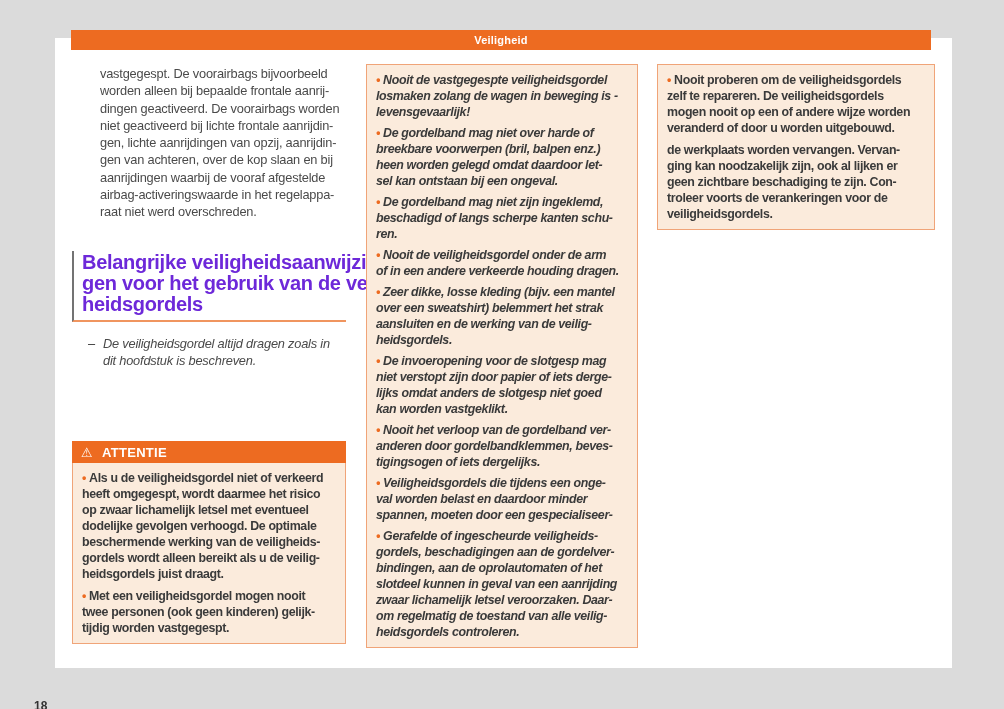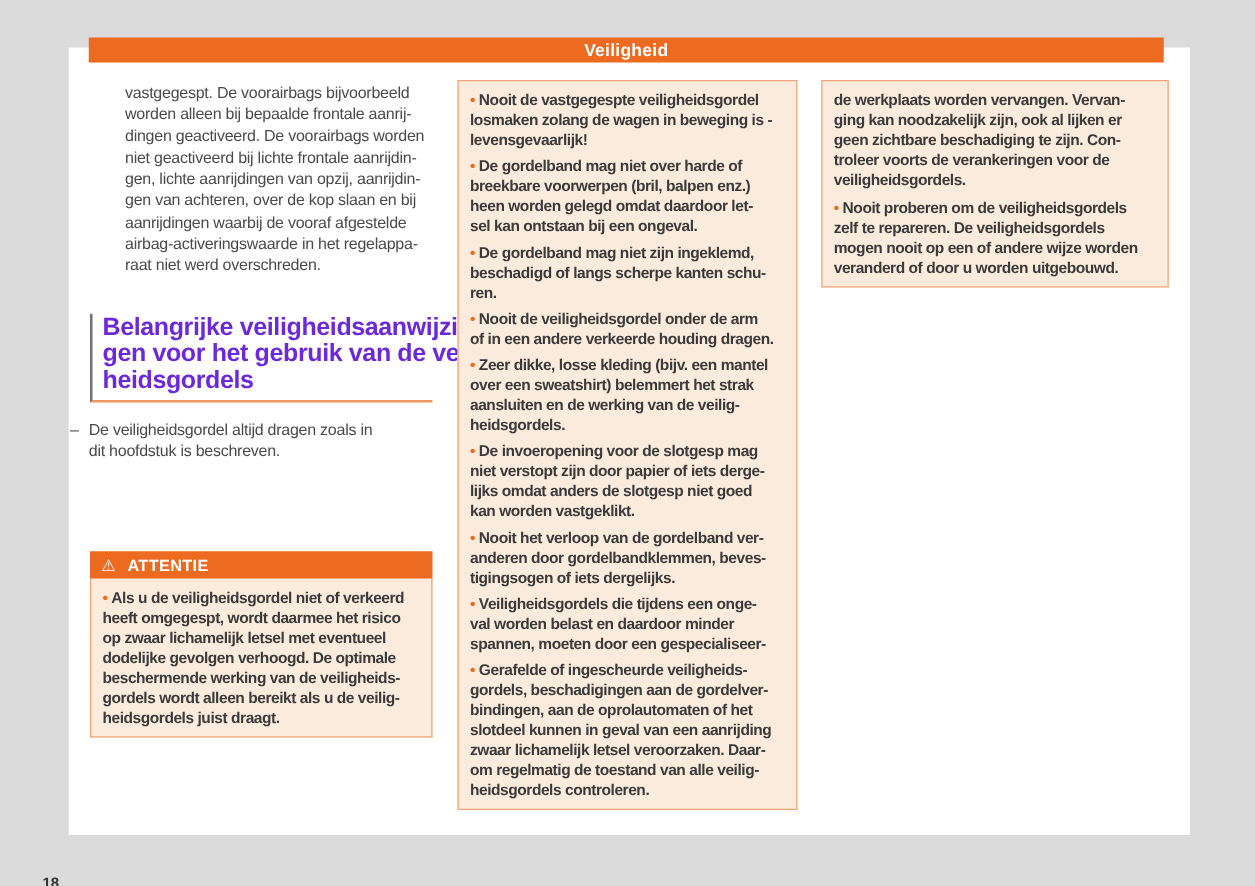--- a/index.html
+++ b/index.html
@@ -10,36 +10,36 @@
     font-family:"Liberation Sans","DejaVu Sans",sans-serif;
     overflow:hidden;
   }
   .page {
     position:absolute; left:55px; top:38px; width:897px; height:630px;
     background:#ffffff;
   }
   .header-bar {
     position:absolute; left:71px; top:30px; width:860px; height:20px;
     background:#ed6b21; color:#ffffff;
-    font-size:14px; font-weight:bold; text-align:center; line-height:20px;
+    font-size:11px; font-weight:bold; text-align:center; line-height:20px;
     letter-spacing:0.2px;
   }
   .col-intro {
     position:absolute; left:72px; top:65px; width:276px;
     font-size:12.8px; line-height:17.3px; color:#4a4a4a;
     letter-spacing:-0.2px; white-space:pre;margin-left:28px;
   }
   .section-heading {
     position:absolute; left:72px; top:251px; width:274px;
     border-left:2px solid #737373; border-bottom:2px solid #f0955f;
     padding:1px 0 5px 8px;
     font-size:20px; font-weight:bold; line-height:21px; color:#6d28d9;
     letter-spacing:-0.3px; white-space:pre;
   }
-  .dash-list { position:absolute; left:56px; top:335px; width:276px; }
+  .dash-list { position:absolute; left:88px; top:335px; width:276px;font-style:italic; }
   .dash-item {
     position:relative; padding-left:15px; margin-bottom:9px;
     font-size:12.8px; line-height:17.3px; color:#4a4a4a;
     letter-spacing:-0.2px; white-space:pre;
   }
   .dash-item::before { content:"\2013"; position:absolute; left:0; top:0; color:#4a4a4a; }
   .attention-box { position:absolute; left:72px; top:441px; width:274px; }
   .attention-header {
     height:22px; background:#ed6b21; color:#ffffff;
     display:flex; align-items:center; gap:9px; padding:0 9px;
@@ -52,21 +52,21 @@
   .attention-box .warn-body { border-top:none; }
   .warn-p {
     font-size:12.4px; line-height:16px; font-weight:bold; color:#3a3a3a;
     letter-spacing:-0.35px; white-space:pre; margin-bottom:6px;
   }
   .warn-p:last-child { margin-bottom:0; }
   .warn-p.bullet::before { content:"\2022\00a0 "; color:#ed6b21; }
   .box-middle {
     position:absolute; left:366px; top:64px; width:272px; height:584px;
   }
-  .box-middle .warn-p { margin-bottom:5px; }
+  .box-middle .warn-p { margin-bottom:5px;font-style:italic; }
   .box-right {
     position:absolute; left:657px; top:64px; width:278px;
   }
   .page-number {
     position:absolute; left:34px; top:651px;
     font-size:12px; font-weight:bold; color:#333333;margin-top:48px;
   }
 </style>
 </head>
 <body>
@@ -102,20 +102,23 @@
     <span>ATTENTIE</span>
   </div>
   <div class="warn-body">
     <p class="warn-p bullet">Als u de veiligheidsgordel niet of verkeerd
 heeft omgegespt, wordt daarmee het risico
 op zwaar lichamelijk letsel met eventueel
 dodelijke gevolgen verhoogd. De optimale
 beschermende werking van de veiligheids-
 gordels wordt alleen bereikt als u de veilig-
 heidsgordels juist draagt.</p>
+    <p class="warn-p bullet">Met een veiligheidsgordel mogen nooit
+twee personen (ook geen kinderen) gelijk-
+tijdig worden vastgegespt.</p>
   </div>
 </div>
 
 <div class="box-middle warn-body">
   <p class="warn-p bullet">Nooit de vastgegespte veiligheidsgordel
 losmaken zolang de wagen in beweging is -
 levensgevaarlijk!</p>
   <p class="warn-p bullet">De gordelband mag niet over harde of
 breekbare voorwerpen (bril, balpen enz.)
 heen worden gelegd omdat daardoor let-
@@ -142,24 +145,24 @@
   <p class="warn-p bullet">Gerafelde of ingescheurde veiligheids-
 gordels, beschadigingen aan de gordelver-
 bindingen, aan de oprolautomaten of het
 slotdeel kunnen in geval van een aanrijding
 zwaar lichamelijk letsel veroorzaken. Daar-
 om regelmatig de toestand van alle veilig-
 heidsgordels controleren.</p>
 </div>
 
 <div class="box-right warn-body">
+  <p class="warn-p bullet">Nooit proberen om de veiligheidsgordels
+zelf te repareren. De veiligheidsgordels
+mogen nooit op een of andere wijze worden
+veranderd of door u worden uitgebouwd.</p>
   <p class="warn-p">de werkplaats worden vervangen. Vervan-
 ging kan noodzakelijk zijn, ook al lijken er
 geen zichtbare beschadiging te zijn. Con-
 troleer voorts de verankeringen voor de
 veiligheidsgordels.</p>
-  <p class="warn-p bullet">Nooit proberen om de veiligheidsgordels
-zelf te repareren. De veiligheidsgordels
-mogen nooit op een of andere wijze worden
-veranderd of door u worden uitgebouwd.</p>
 </div>
 
 <div class="page-number">18</div>
 
 </body></html>

